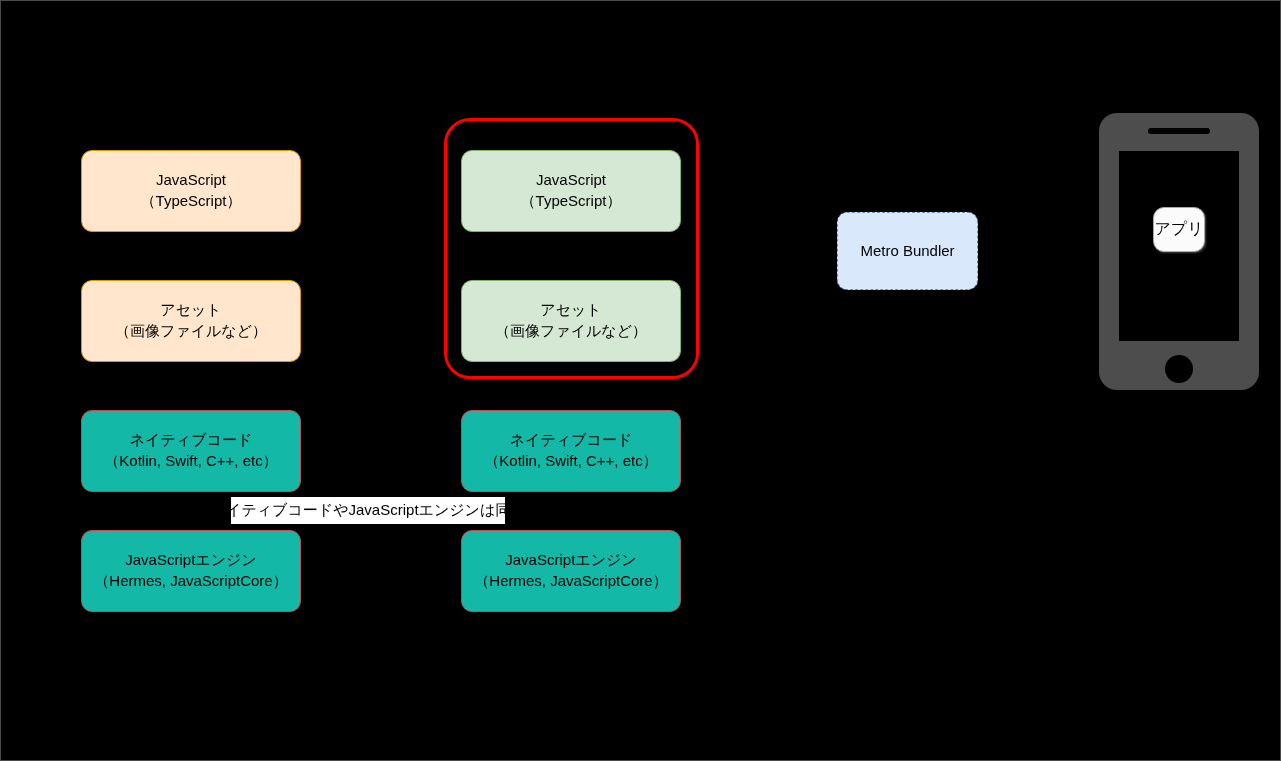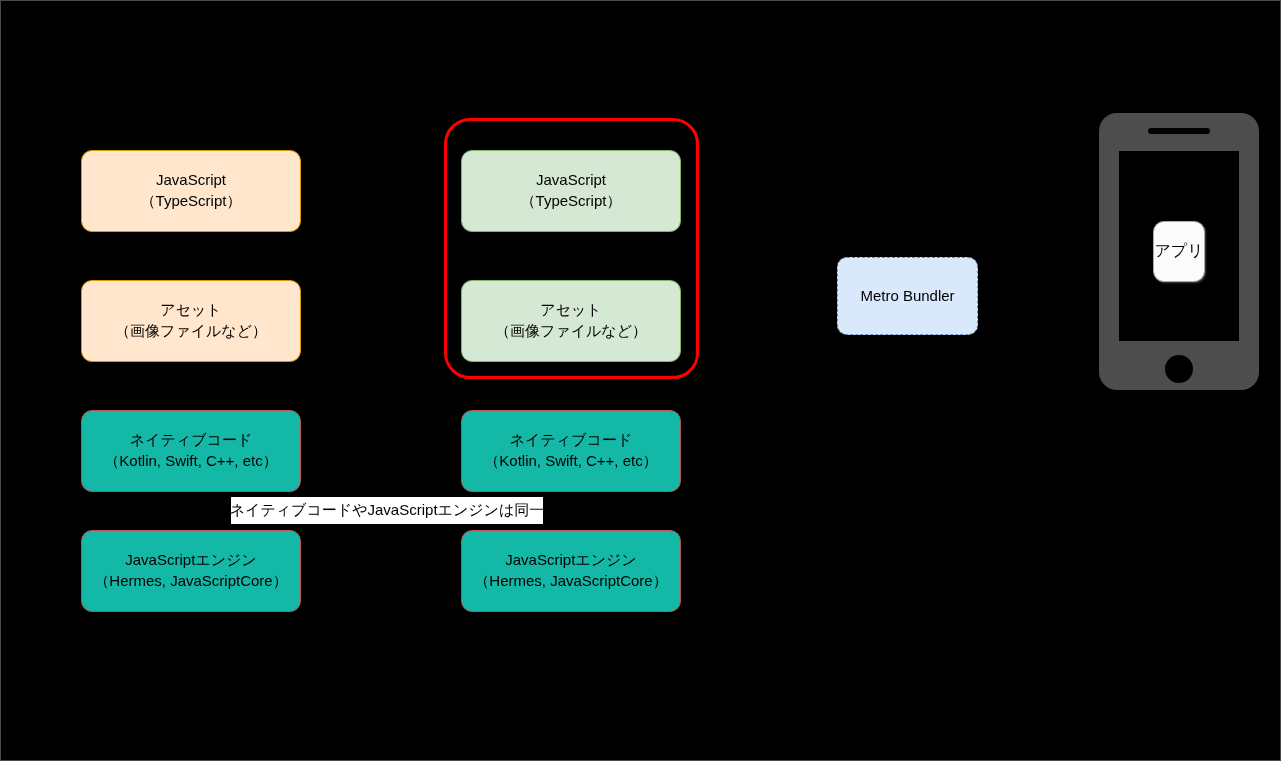--- a/index.html
+++ b/index.html
@@ -139,29 +139,29 @@
 
   <div class="node node-green" style="left:460px; top:279px; width:220px; height:82px;">アセット
 （画像ファイルなど）</div>
 
   <div class="node node-pink" style="left:460px; top:409px; width:220px; height:82px;">ネイティブコード
 （Kotlin, Swift, C++, etc）</div>
 
   <div class="node node-pink" style="left:460px; top:529px; width:220px; height:82px;">JavaScriptエンジン
 （Hermes, JavaScriptCore）</div>
 
-  <div class="callout-label" style="left:230px; top:496px; width:312px; height:27px;">ネイティブコードやJavaScriptエンジンは同一</div>
+  <div class="callout-label" style="left:230px; top:496px; width:274px; height:27px;">ネイティブコードやJavaScriptエンジンは同一</div>
 
-  <div class="node node-blue-dashed" style="left:836px; top:211px; width:141px; height:78px;margin-top:45px;">Metro Bundler</div>
+  <div class="node node-blue-dashed" style="left:836px; top:211px; width:141px; height:78px;">Metro Bundler</div>
 
   <div class="phone" style="left:1098px; top:112px; width:160px; height:277px;">
 
     <div class="phone-speaker" style="left:49px; top:15px; width:62px; height:6px;"></div>
 
     <div class="phone-screen" style="left:20px; top:38px; width:120px; height:190px;">
 
-      <div class="app-icon" style="left:34px; top:70px; width:52px; height:61px;text-align:right;">アプリ</div>
+      <div class="app-icon" style="left:34px; top:56px; width:52px; height:45px;text-align:right;">アプリ</div>
     </div>
 
     <div class="phone-home" style="left:66px; top:242px; width:28px; height:28px;"></div>
   </div>
 
 </div>
 
 </body></html>

